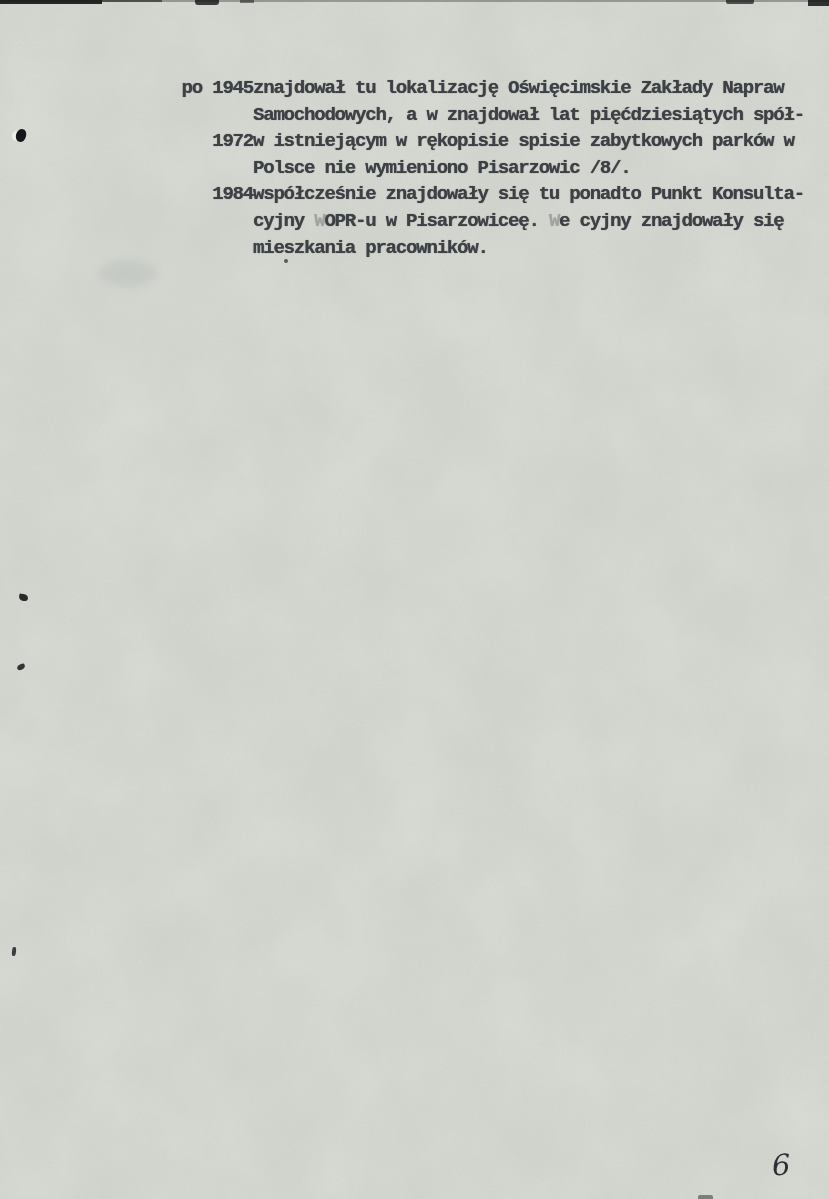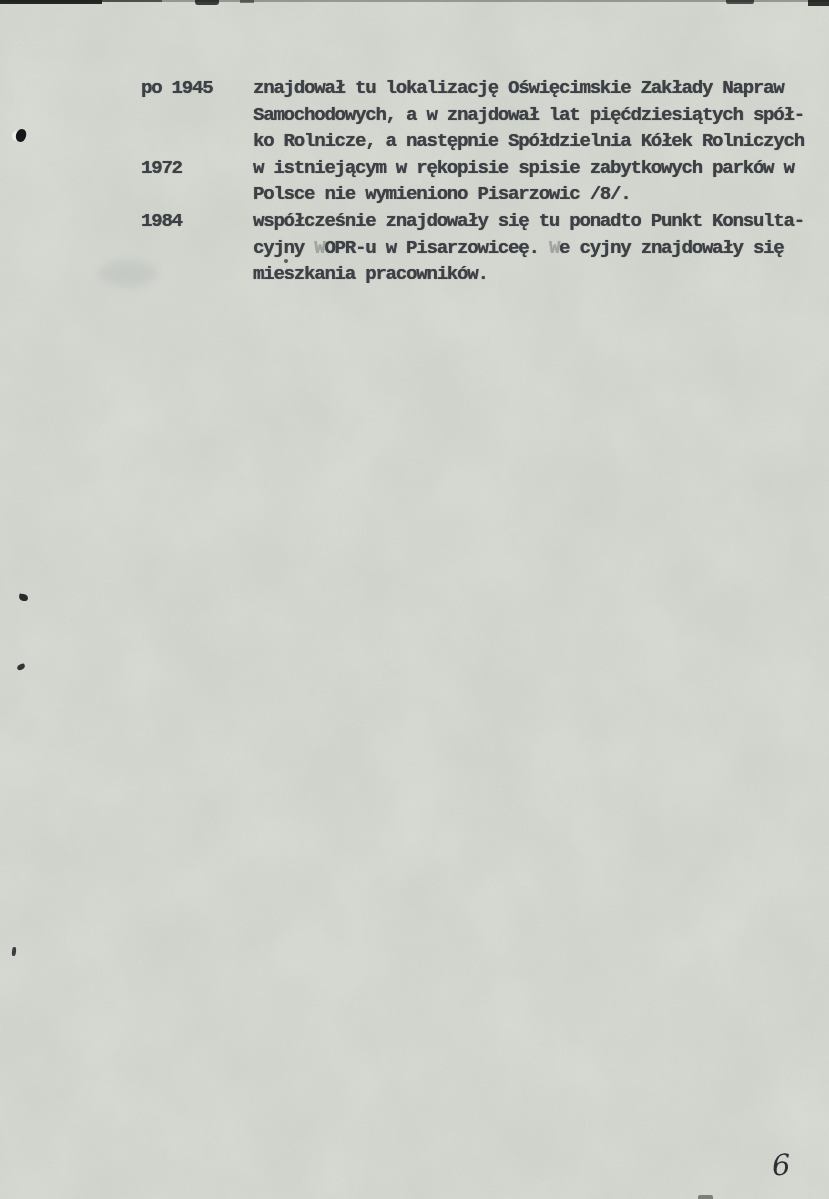--- a/index.html
+++ b/index.html
@@ -15,21 +15,21 @@
   
   .typed {
     position: absolute; left: 141px; top: 75px; z-index: 3;
     font-family: "Liberation Mono", monospace;
     font-size: 19px; font-weight: 700;
     letter-spacing: -1.2px;
     line-height: 26.6px;
     color: #3d4044;
     text-shadow: 0 0 1px rgba(61, 64, 68, 0.75), 0.4px 0.4px 0.6px rgba(61,64,68,0.35);
   }
-  .row { display: flex; }
+  .row { display: flex; text-align: right; }
   .date { flex: 0 0 112px; width: 112px; white-space: pre; }
   .line { white-space: pre; }
   .faint { opacity: 0.32; }
 
   
   .pagenum {
     position: absolute; left: 772px; top: 1148px; z-index: 3;
     font-family: "DejaVu Serif", serif; font-style: italic;
     font-size: 29px; color: #2c3034;
     transform: rotate(-3deg);
@@ -107,21 +107,20 @@
     </div>
 
     <div class="row">
       <span class="date"></span>
       <span class="line">Samochodowych, a w znajdował lat pięćdziesiątych spół-</span>
     </div>
 
 
     <div class="row">
       <span class="date"></span>
-      <span class="line">ko Rolnicze, a następnie Spółdzielnia Kółek Rolniczych</span>
     </div>
 
 
     <div class="row">
       <span class="date">1972</span>
       <span class="line">w istniejącym w rękopisie spisie zabytkowych parków w</span>
     </div>
 
     <div class="row">
       <span class="date"></span>

